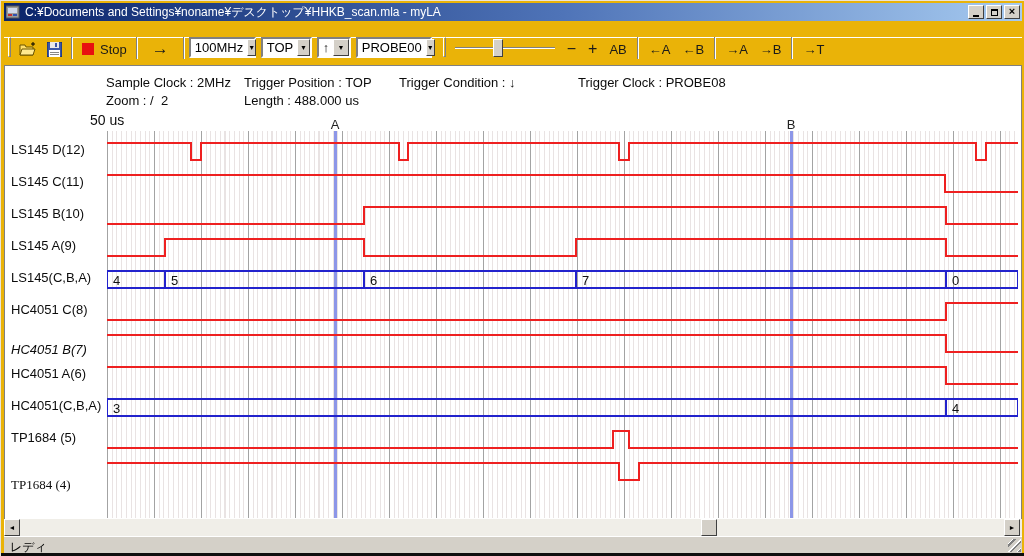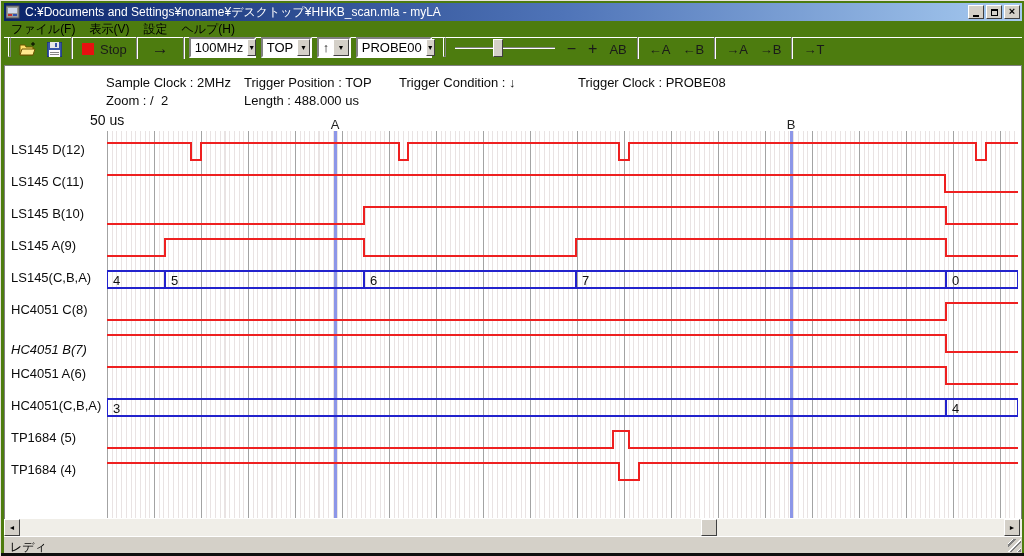--- a/index.html
+++ b/index.html
@@ -1,17 +1,17 @@
 <!DOCTYPE html>
 <html><head>
 <meta charset="utf-8">
 <style>
   html,body{margin:0;padding:0;background:#101010;}
   *{box-sizing:border-box;font-family:"Liberation Sans",sans-serif;}
-  #win{position:relative;width:1024px;height:556px;background:#4d7c0f;overflow:hidden;
+  #win{position:relative;width:1024px;height:556px;background:#eab308;overflow:hidden;
        border-top:1px solid #e8e4dc;border-left:1px solid #e8e4dc;}
   
   .titlebar{position:absolute;left:3px;top:2px;width:1018px;height:18px;
     background:linear-gradient(to right,#0a246a,#4f74b8 55%,#a6caf0);
     display:flex;align-items:center;padding:0 2px;}
   .titlebar .ttext{color:#fff;font-size:12px;margin-left:4px;white-space:nowrap;flex:1;overflow:hidden;}
   .winbtns{display:flex;gap:2px;}
   .winbtn{width:16px;height:14px;background:#d4d0c8;border:1px solid;border-color:#fff #404040 #404040 #fff;
     display:flex;align-items:center;justify-content:center;font-size:9px;color:#000;line-height:1;}
   .glyph-min{width:6px;height:2px;background:#000;margin-top:7px;}
@@ -92,26 +92,20 @@
         </span>
       <span class="winbtn">
           <span class="glyph-max"></span>
         </span>
       <span class="winbtn">
           <span class="glyph-x">×</span>
         </span>
     </span>
   </div>
 
-  <div class="menubar">
-    <span class="menuitem">ファイル(F)</span>
-    <span class="menuitem">表示(V)</span>
-    <span class="menuitem">設定</span>
-    <span class="menuitem">ヘルプ(H)</span>
-  </div>
 
   <div class="toolbar">
     <span class="grip"></span>
     <span class="tbtn">
       <svg width="18" height="15" viewBox="0 0 18 15">
           <path d="M1 3 h5 l1 2 h7 v8 h-13 z" fill="#ffdf6b" stroke="#6b5500"></path>
           <path d="M3 7 h13 l-2 6 h-13 z" fill="#ffe98f" stroke="#6b5500"></path>
           <path d="M12 2 h4 M14 0 v4" stroke="#000" stroke-width="1"></path>
         </svg>
     </span>
@@ -184,21 +178,21 @@
       <div class="sig-label" style="top: 140px;">LS145 D(12)</div>
       <div class="sig-label" style="top: 172px;">LS145 C(11)</div>
       <div class="sig-label" style="top: 204px;">LS145 B(10)</div>
       <div class="sig-label" style="top: 236px;">LS145 A(9)</div>
       <div class="sig-label" style="top: 268px;">LS145(C,B,A)</div>
       <div class="sig-label" style="top: 300px;">HC4051 C(8)</div>
       <div class="sig-label" style="top: 340px; font-style: italic;">HC4051 B(7)</div>
       <div class="sig-label" style="top: 364px;">HC4051 A(6)</div>
       <div class="sig-label" style="top: 396px;">HC4051(C,B,A)</div>
       <div class="sig-label" style="top: 428px;">TP1684 (5)</div>
-      <div class="sig-label" style="top: 460px;">TP1684 (4)</div>
+      <div class="sig-label" style="top: 475px; font-family: Liberation Serif, serif;">TP1684 (4)</div>
     </div>
   <div id="marker-labels">
       <div class="marker-label" style="left: 326px;">A</div>
       <div class="marker-label" style="left: 782px;">B</div>
     </div>
 
   <div id="plot">
     <svg id="wave-svg" width="911" height="387" shape-rendering="crispEdges">
         <line x1="228" x2="228" y1="0" y2="387" stroke="#8c96e8" stroke-width="3"></line>
         <line x1="684" x2="684" y1="0" y2="387" stroke="#8c96e8" stroke-width="3"></line>

